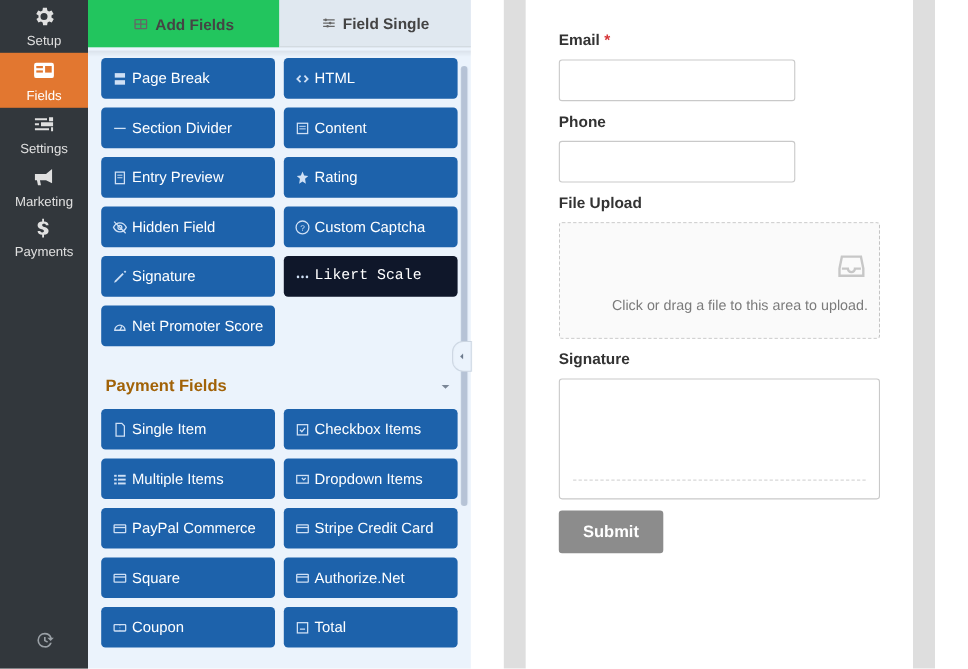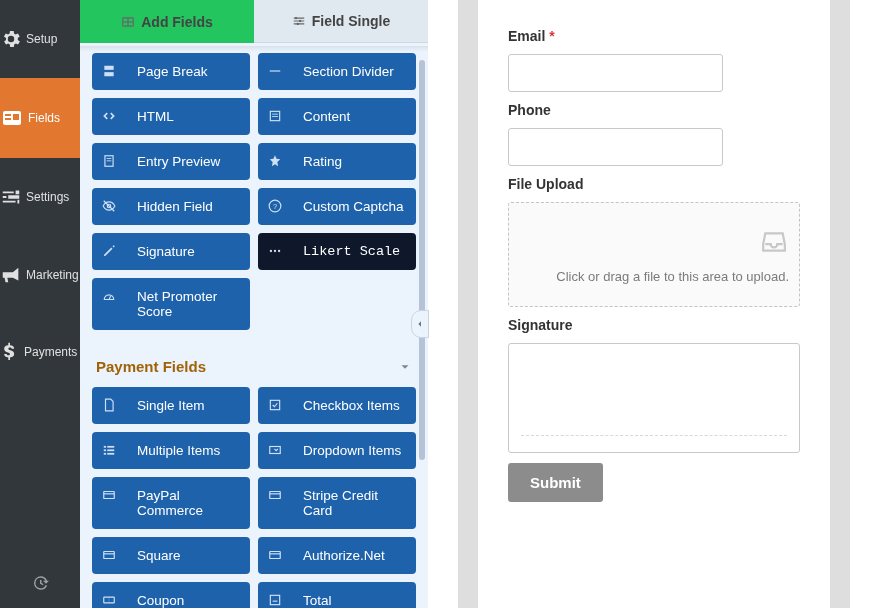--- a/index.html
+++ b/index.html
@@ -14,25 +14,25 @@
   .sidenav {
     width: 80px;
     background: #32373c;
     display: flex;
     flex-direction: column;
     flex-shrink: 0;
   }
   .sidenav-item {
     color: #e0e0e0;
     text-align: left;
-    padding: 28px 0;
+    padding: 4px 0;
     font-size: 12px;
     cursor: pointer;
     display:flex;
-    flex-direction:row;
+    flex-direction:column;
     align-items:center;
     gap:4px;
   }
   .sidenav-item.active { background: #e27730; color:#fff; }
   .sidenav-item svg { fill: currentColor; }
   .sidenav-spacer { flex:1; }
   .sidenav-footer { padding: 12px 0; text-align:center; color:#999; }
 
   .panel {
     width: 348px;
@@ -92,22 +92,22 @@
     grid-template-columns: 1fr 1fr;
     gap:8px;
     margin-bottom: 20px;
   }
   .field-card {
     background:#1d62ab;
     color:#fff;
     border-radius:4px;
     padding:11px 10px;
     display:flex;
-    align-items:flex-start;
-    gap:21px;
+    align-items:flex-end;
+    gap:4px;
     font-size:13.5px;
     font-weight:500;
     cursor:grab;
   }
   .field-card.dark { background:#0f172a;font-family:Liberation Mono, monospace; }
   .field-card svg { fill:#cfe0f5; flex-shrink:0; }
 
   .section {
     display:flex;
     justify-content:space-between;
@@ -252,29 +252,29 @@
     <div class="field-grid">
       <div class="field-card">
         <svg width="14" height="14" viewBox="0 0 24 24">
             <rect x="4" y="3" width="16" height="7"></rect>
             <rect x="4" y="14" width="16" height="7"></rect>
           </svg>
         <span>Page Break</span>
       </div>
       <div class="field-card">
         <svg width="14" height="14" viewBox="0 0 24 24">
+            <path d="M8 6l-6 6 6 6 2-2-4-4 4-4zM16 6l6 6-6 6-2-2 4-4-4-4z"></path>
+          </svg>
+        <span>HTML</span>
+      </div>
+      <div class="field-card">
+        <svg width="14" height="14" viewBox="0 0 24 24">
             <rect x="3" y="11" width="18" height="2"></rect>
           </svg>
         <span>Section Divider</span>
-      </div>
-      <div class="field-card">
-        <svg width="14" height="14" viewBox="0 0 24 24">
-            <path d="M8 6l-6 6 6 6 2-2-4-4 4-4zM16 6l6 6-6 6-2-2 4-4-4-4z"></path>
-          </svg>
-        <span>HTML</span>
       </div>
       <div class="field-card">
         <svg width="14" height="14" viewBox="0 0 24 24">
             <rect x="4" y="4" width="16" height="16" fill="none" stroke="#cfe0f5" stroke-width="2"></rect>
             <rect x="7" y="8" width="10" height="1.5"></rect>
             <rect x="7" y="12" width="10" height="1.5"></rect>
           </svg>
         <span>Content</span>
       </div>
       <div class="field-card">

